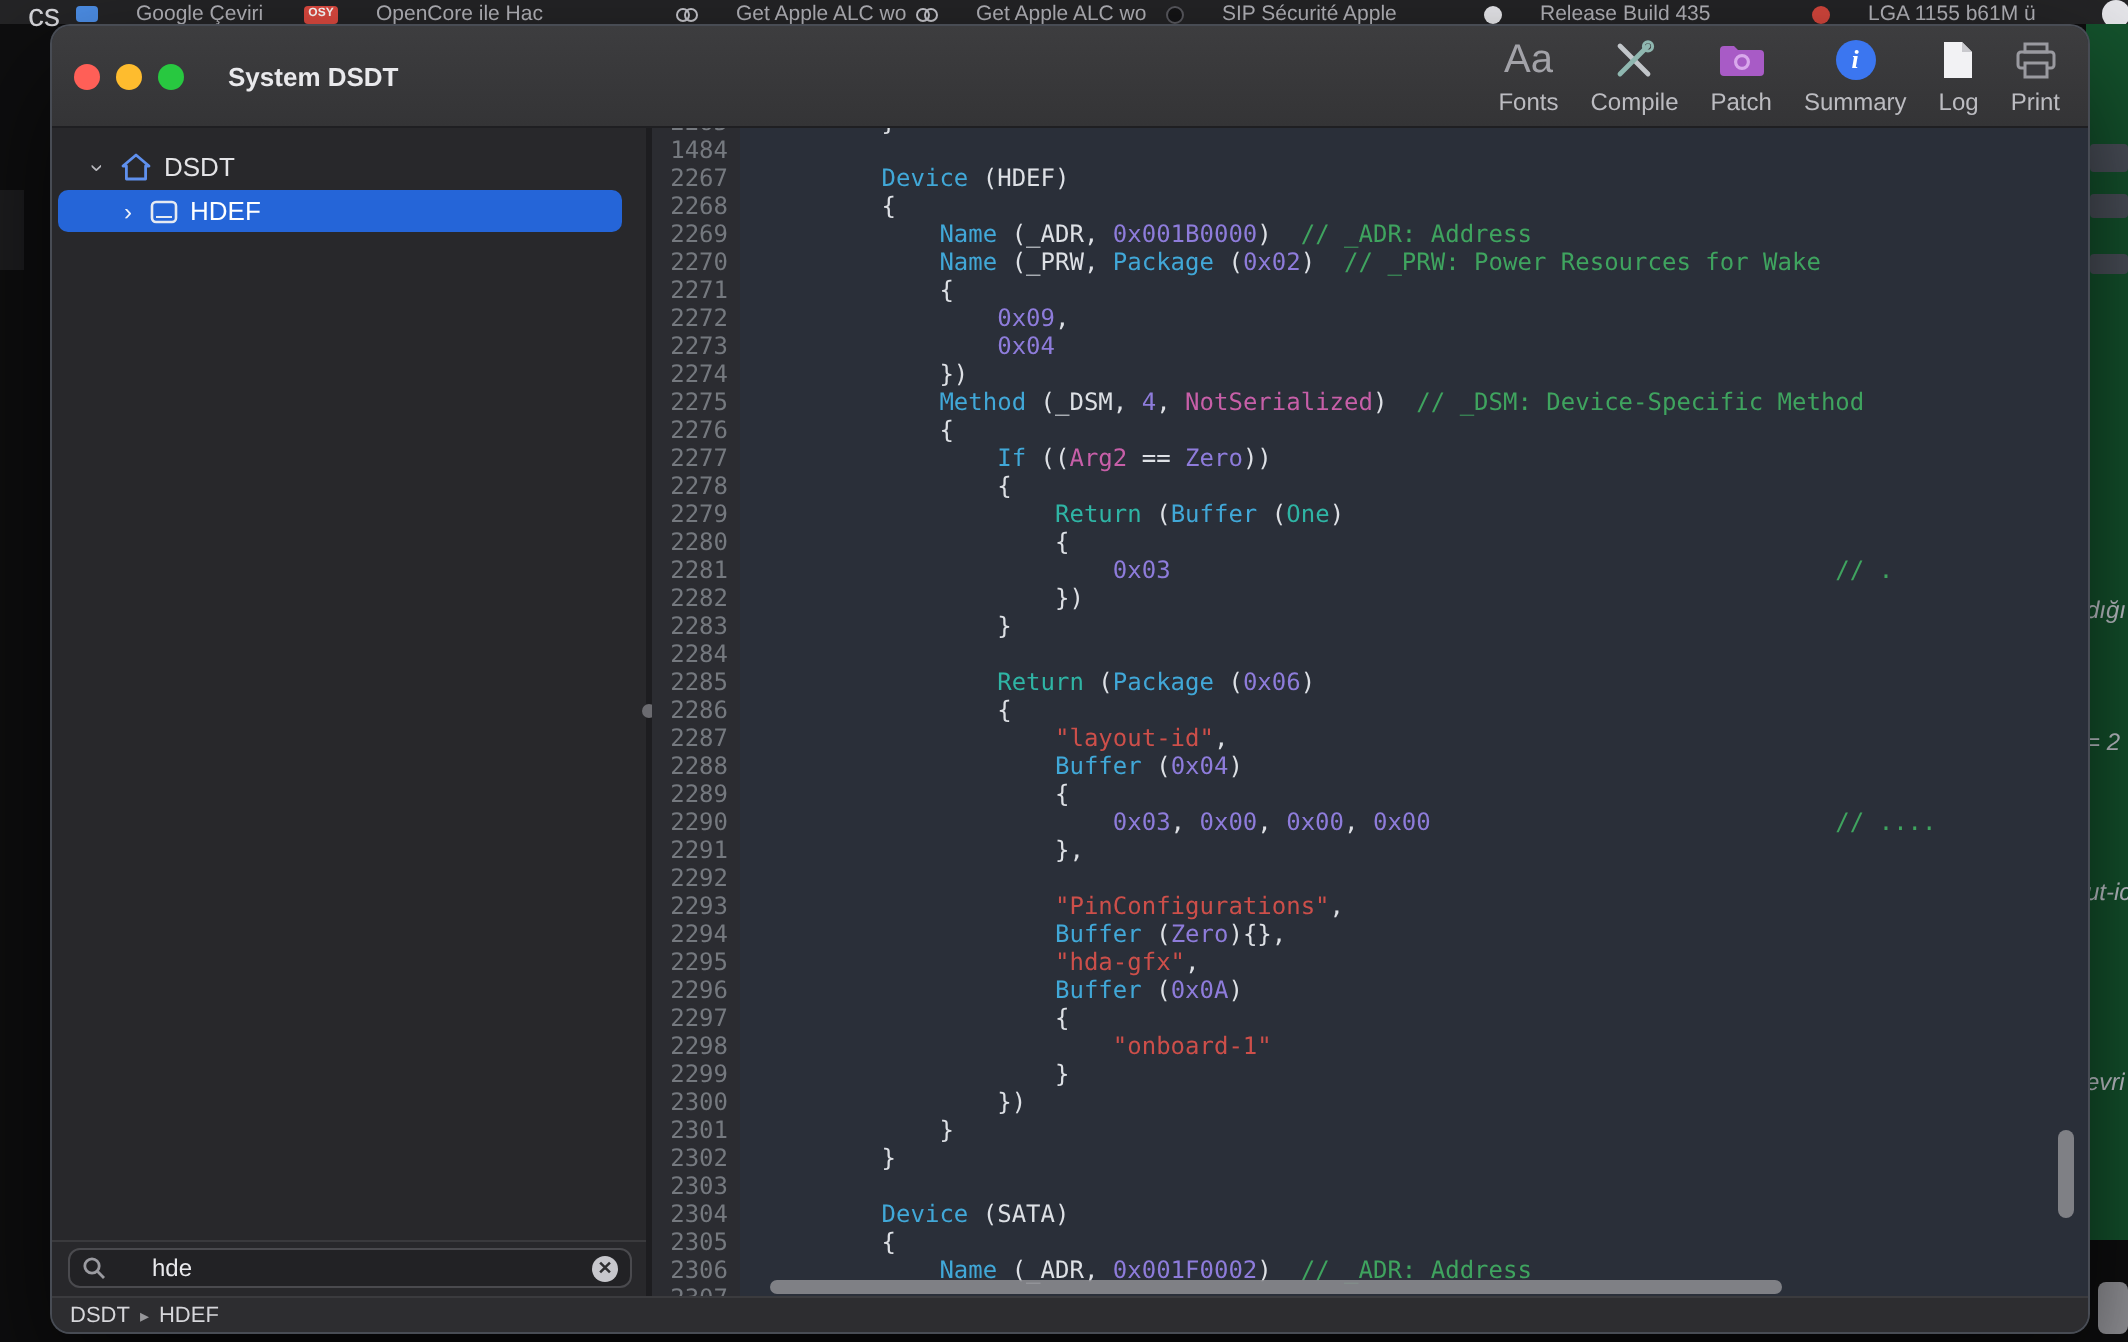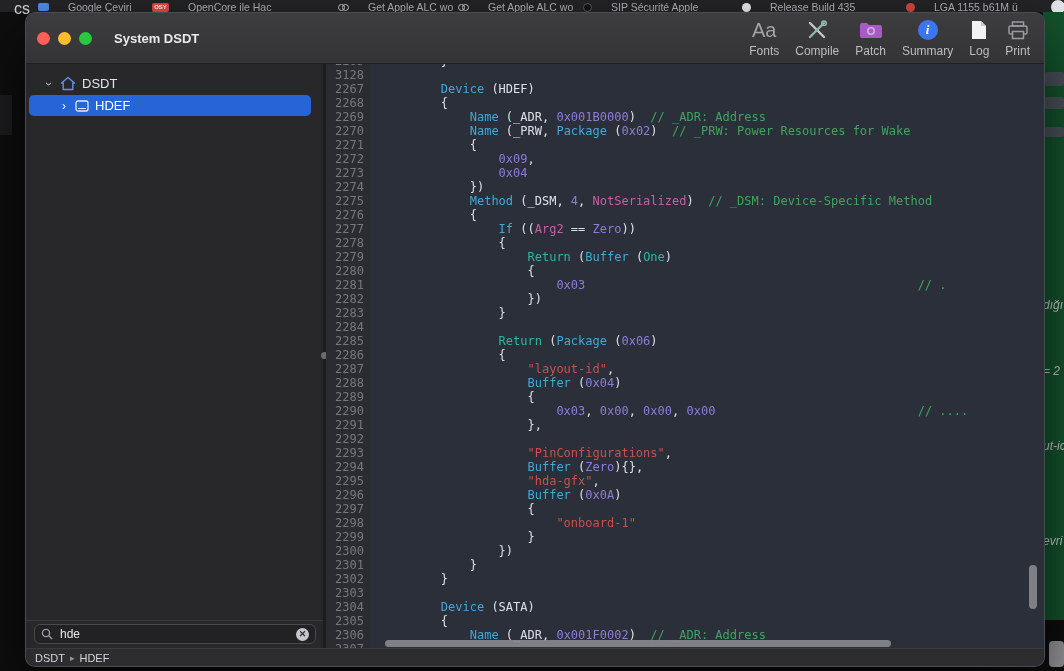--- a/index.html
+++ b/index.html
@@ -53,21 +53,21 @@
   .sidebar{flex:0 0 297px;width:297px;background:#28282b;position:relative;}
   .tree{padding-top:9px;}
   .trow{height:21px;display:flex;align-items:center;font-size:13px;color:#e4e4e7;gap:6px;}
   .trow .chev{color:#b9b9be;font-size:12px;width:10px;text-align:center;}
   .chev-down{display:inline-block;transform:rotate(90deg);}
   .row-root{padding-left:18px;}
   .row-sel{background:#2565d8;border-radius:5px;margin:1px 12px 0 3px;padding-left:30px;color:#fff;}
   .row-sel .chev{color:#eef2fa;}
   .sidebar-bottom{position:absolute;left:0;right:0;bottom:0;height:27px;border-top:1px solid #3a3a3d;}
   .searchfield{position:absolute;left:8px;right:7px;top:3px;height:20px;background:#222225;
-      border:1px solid #4a4a4e;border-radius:6px;display:flex;align-items:center;padding:0 6px;gap:5px;box-sizing:border-box;}
+      border:1px solid #4a4a4e;border-radius:6px;display:flex;align-items:center;padding:0 6px;gap:21px;box-sizing:border-box;}
   .searchfield input{flex:1;min-width:0;background:transparent;border:none;outline:none;
       color:#e9e9ec;font-size:12px;font-family:"Liberation Sans",sans-serif;}
   .clearbtn{width:13px;height:13px;border-radius:50%;background:#c7c7cc;color:#2e2e30;
       font:bold 9px/13px "Liberation Sans",sans-serif;text-align:center;cursor:default;flex:0 0 13px;}
 
   .divider{flex:0 0 3px;width:3px;background:#1d1d20;position:relative;}
   .handle{position:absolute;left:-2px;top:288px;width:7px;height:7px;border-radius:50%;background:#6b6b70;}
 
   
   .editor{flex:1;position:relative;display:flex;overflow:hidden;background:#2a2f39;}
@@ -254,21 +254,21 @@
       </div>
 
       <div class="divider">
         <div class="handle"></div>
       </div>
 
       <div class="editor">
         <div class="gutter">
           <div class="gutter-inner">
               <div class="ln">2265</div>
-              <div class="ln">3128</div>
+              <div class="ln">1484</div>
               <div class="ln">2267</div>
               <div class="ln">2268</div>
               <div class="ln">2269</div>
               <div class="ln">2270</div>
               <div class="ln">2271</div>
               <div class="ln">2272</div>
               <div class="ln">2273</div>
               <div class="ln">2274</div>
               <div class="ln">2275</div>
               <div class="ln">2276</div>

